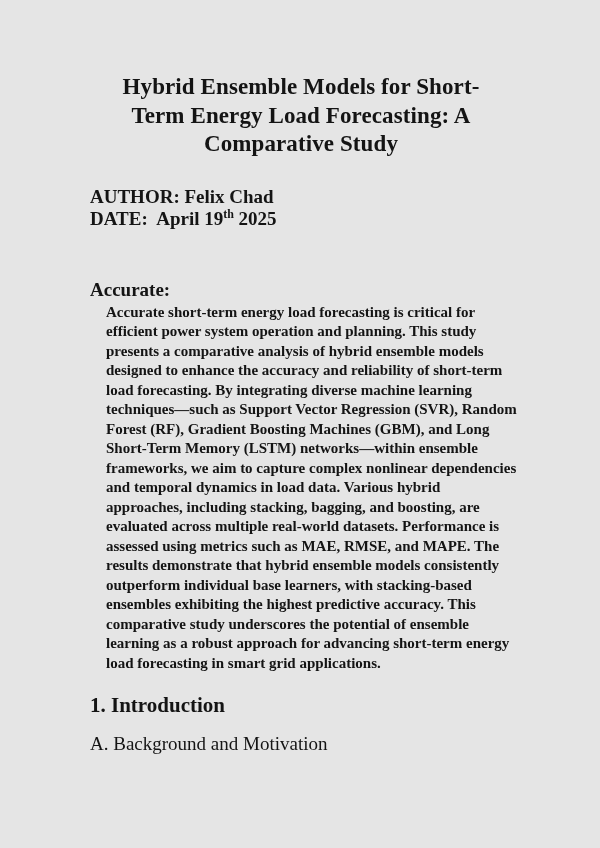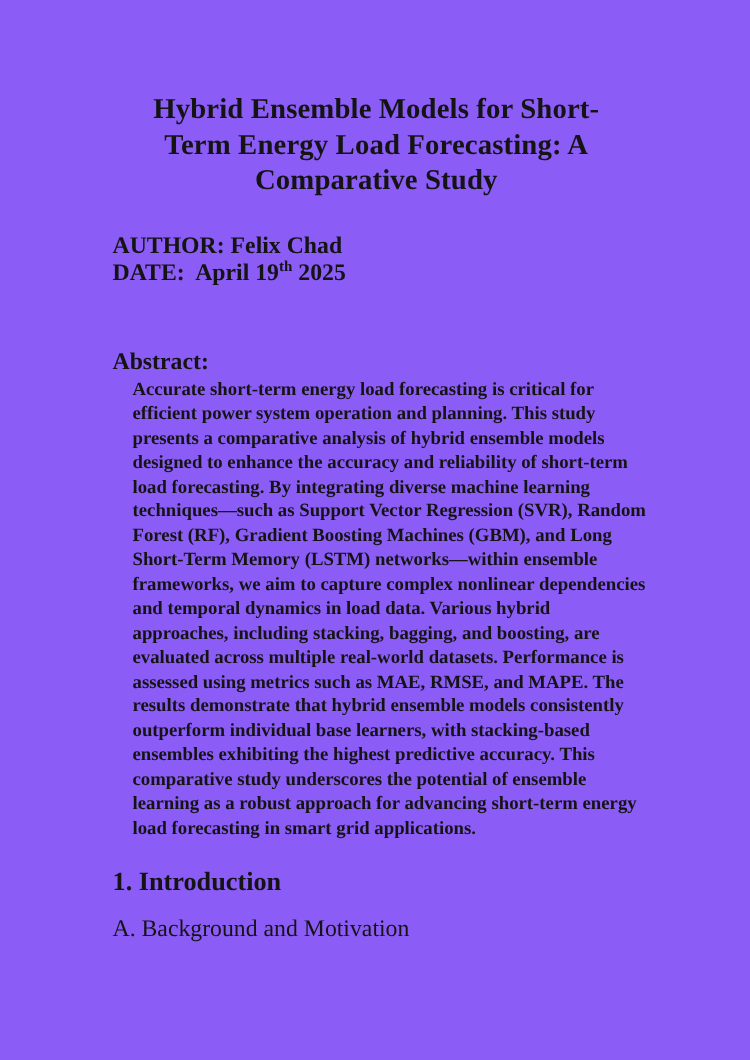--- a/index.html
+++ b/index.html
@@ -5,21 +5,21 @@
   html, body {
     margin: 0;
     padding: 0;
     background: #fdfdfd;
   }
   .page {
     position: relative;
     width: 600px;
     height: 848px;
     box-sizing: border-box;
-    background: #8b5cf6;
+    background: #e5e5e5;
     color: #141414;
     font-family: "Liberation Serif", serif;
     padding: 73px 88px 0 90px;
     overflow: hidden;
   }
   .doc-title {
     max-width: 372px;
     margin: 0 auto;
     text-align: center;
     font-size: 23px;
@@ -79,21 +79,21 @@
 
 <div class="page">
 
   <h1 class="doc-title">Hybrid Ensemble Models for Short-Term Energy Load Forecasting: A Comparative Study</h1>
 
   <div class="meta-block">
     <p class="meta-line">AUTHOR: Felix Chad</p>
     <p class="meta-line date-line"><span>DATE:  April 19</span><sup>th</sup><span> 2025</span></p>
   </div>
 
-  <h2 class="abstract-heading">Abstract:</h2>
+  <h2 class="abstract-heading">Accurate:</h2>
 
   <p class="body-text abstract-body">Accurate short-term energy load forecasting is critical for efficient power system operation and planning. This study presents a comparative analysis of hybrid ensemble models designed to enhance the accuracy and reliability of short-term load forecasting. By integrating diverse machine learning techniques—such as Support Vector Regression (SVR), Random Forest (RF), Gradient Boosting Machines (GBM), and Long Short-Term Memory (LSTM) networks—within ensemble frameworks, we aim to capture complex nonlinear dependencies and temporal dynamics in load data. Various hybrid approaches, including stacking, bagging, and boosting, are evaluated across multiple real-world datasets. Performance is assessed using metrics such as MAE, RMSE, and MAPE. The results demonstrate that hybrid ensemble models consistently outperform individual base learners, with stacking-based ensembles exhibiting the highest predictive accuracy. This comparative study underscores the potential of ensemble learning as a robust approach for advancing short-term energy load forecasting in smart grid applications.</p>
 
   <h2 class="section-heading">1. Introduction</h2>
 
   <h3 class="section-subheading">A. Background and Motivation</h3>
 
 
 </div>
 

